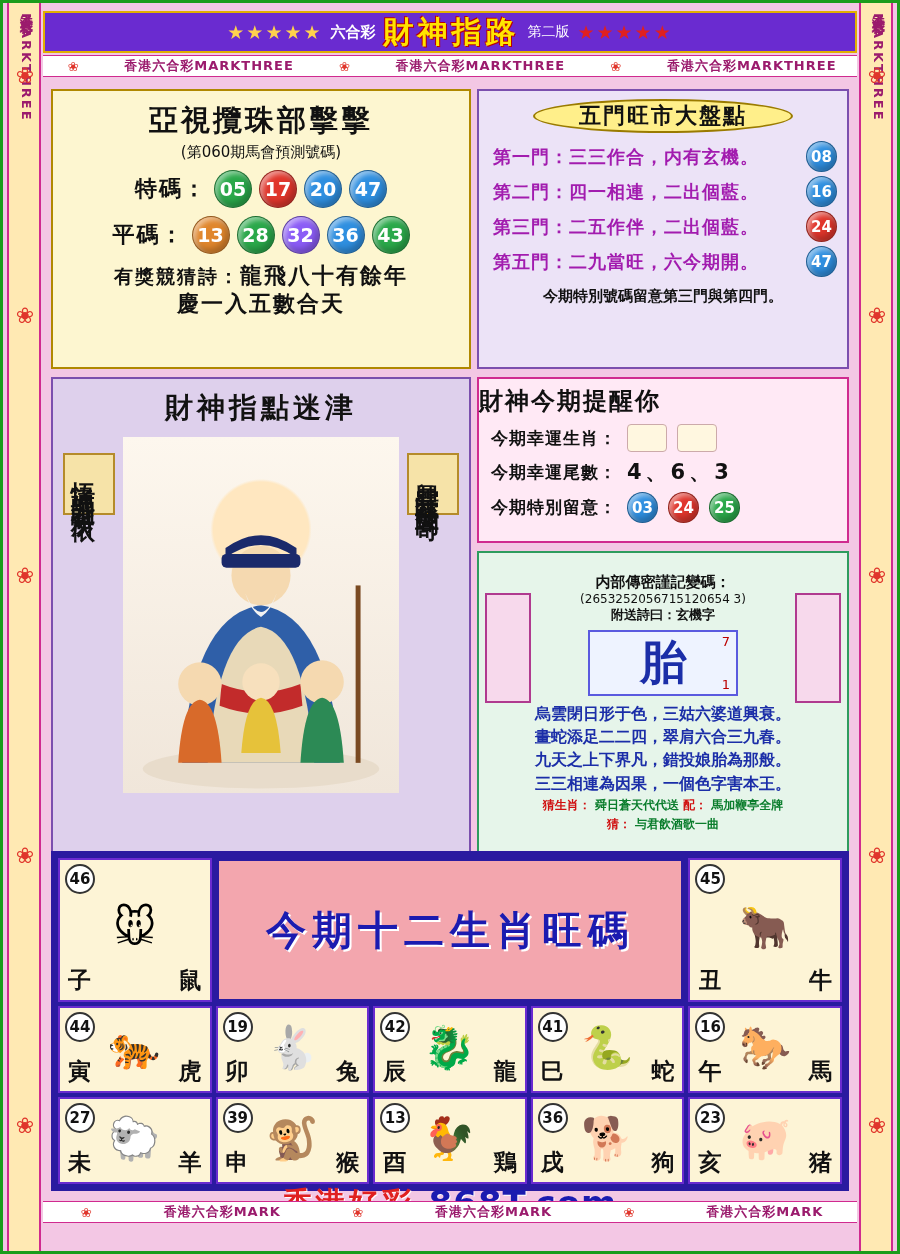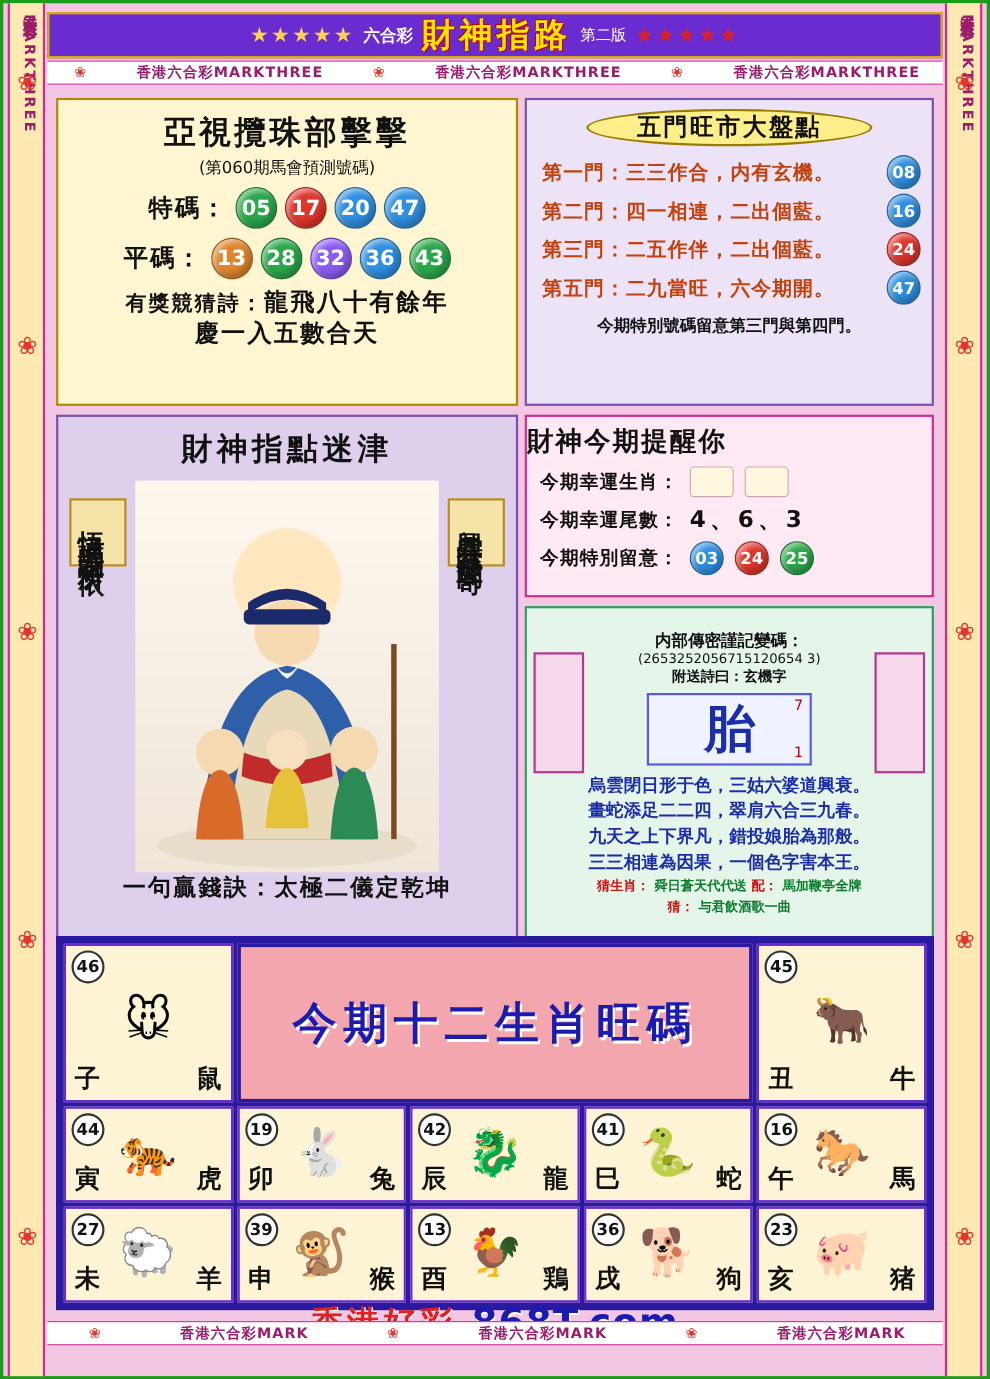--- a/index.html
+++ b/index.html
@@ -97,21 +97,21 @@
   }
   .ovaltitle {
     margin:8px auto 6px; width:260px; height:34px;
     background:#ffef8a; border:2px solid #9a7b00; border-radius:50%;
     display:flex; align-items:center; justify-content:center;
     font-size:22px; font-weight:bold; color:#111; letter-spacing:2px;
   }
   .gateline {
     display:flex; align-items:center; padding:2px 10px 2px 14px; gap:6px;
   }
-  .gateline .txt { flex:1; font-size:18px; color:#c2410c; font-weight:bold; letter-spacing:1px; }
+  .gateline .txt { flex:1; font-size:18px; color:#a21caf; font-weight:bold; letter-spacing:1px; }
   .gatefoot { text-align:center; font-size:15px; color:#111; margin-top:8px; font-weight:bold; }
 
   
   .panelC {
     position:absolute; left:8px; top:296px; width:420px; height:480px;
     background:#ded0ec; border:2px solid #7b4fae;
   }
   .panelC h2 {
     margin:10px 0 6px; text-align:center; font-size:28px; font-weight:bold;
     color:#111; letter-spacing:4px;
@@ -330,23 +330,20 @@
             <path d="M56 330 Q60 268 78 266 Q96 268 100 330 Z" fill="#d86a2a"></path>
             <circle cx="202" cy="248" r="22" fill="#f5d9b0"></circle>
             <path d="M180 330 Q184 266 202 264 Q220 266 224 330 Z" fill="#2c8a55"></path>
 
             <circle cx="140" cy="248" r="19" fill="#f7e0bd"></circle>
             <path d="M120 320 Q124 266 140 264 Q156 266 160 320 Z" fill="#e6c23a"></path>
 
             <rect x="236" y="150" width="5" height="180" fill="#7a4a22"></rect>
           </svg>
         </div>
-      </div>
-      <div class="foot">
-        <span class="k">一句贏錢訣：</span><span>太極二儀定乾坤</span>
       </div>
     </div>
 
     <div class="panelD">
       <h3>財神今期提醒你</h3>
       <div class="dline">
         <span class="lbl2">今期幸運生肖：</span>
         <span class="zodiacchip"></span>
         <span class="zodiacchip"></span>
       </div>

